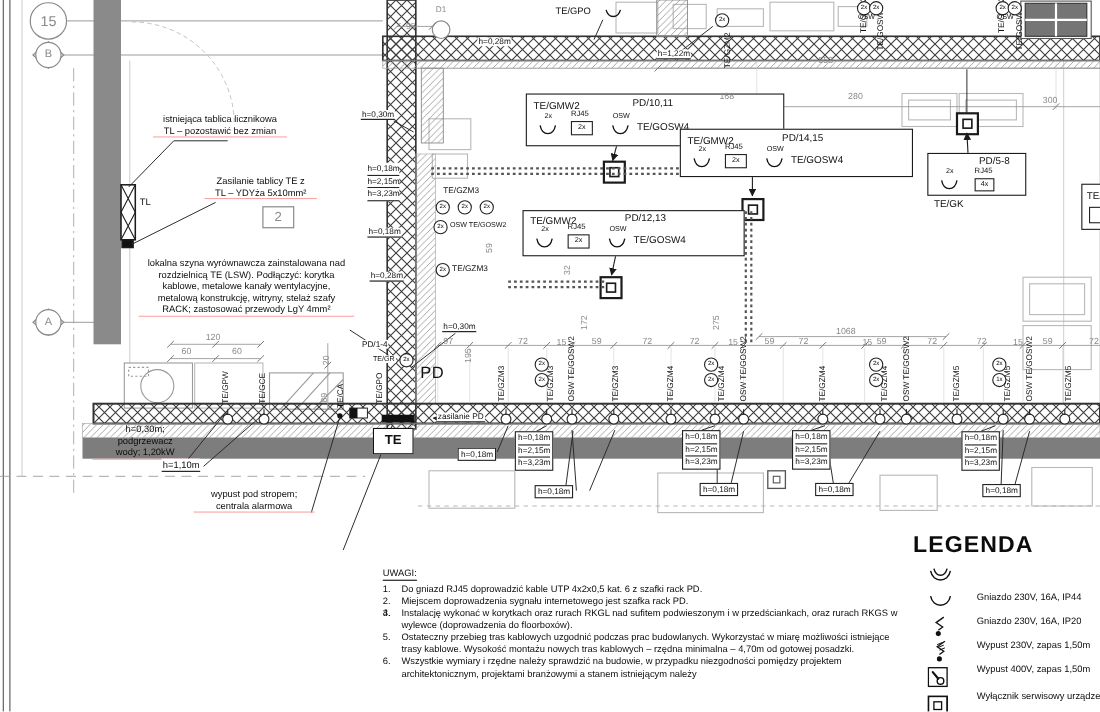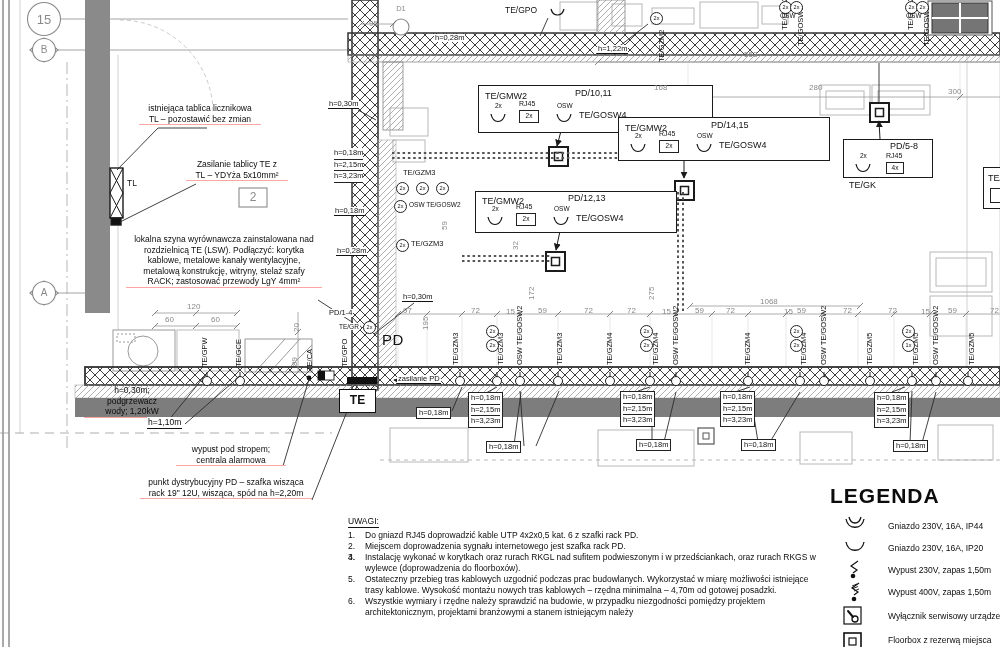--- a/index.html
+++ b/index.html
@@ -29,21 +29,21 @@
   .spec{position:absolute;z-index:2;border:1.4px solid #1b1b1b;background:#fff;}
   .sp{position:absolute;font-size:9px;white-space:nowrap;}
   .spx{position:absolute;font-size:6.5px;white-space:nowrap;}
   .rjbox{position:absolute;border:1px solid #222;font-size:6.5px;line-height:10px;text-align:center;background:#fff;}
   .arc{position:absolute;}
   .uw{position:absolute;z-index:3;font-size:8.5px;line-height:11px;color:#0c0c0c;}
   .uw .t{display:inline-block;border-bottom:1px solid #111;margin-bottom:2px;}
   .uw .it{position:relative;padding-left:17px;}
   .uw .n{position:absolute;left:0;top:0;}
   .lg-title{position:absolute;z-index:3;font-size:21px;font-weight:bold;letter-spacing:1px;color:#0c0c0c;}
-  .lg-item{position:absolute;z-index:3;font-size:8.5px;color:#0c0c0c;white-space:nowrap;}
+  .lg-item{position:absolute;z-index:3;font-size:8.5px;color:#0c0c0c;white-space:nowrap;margin-top:16px;}
   .lg-ic{position:absolute;z-index:3;}
   .tebox{position:absolute;z-index:3;border:1.5px solid #111;background:#fff;text-align:center;
          font-weight:bold;font-size:12px;line-height:20px;}
   .pdlbl{position:absolute;z-index:3;font-size:15px;letter-spacing:0.5px;}
 </style>
 </head>
 <body>
 
 <div id="stage">
 
@@ -340,24 +340,20 @@
 </div>
 <div class="note" style="left:84px;top:385px;width:96px;">
   <div>h=0,30m;</div>
   <div>podgrzewacz</div>
   <div class="u">wody; 1,20kW</div>
 </div>
 <div class="note ul wbg" style="left:147px;top:417px;">h=1,10m</div>
 <div class="note" style="left:176px;top:444px;width:110px;">
   <div>wypust pod stropem;</div>
   <div class="u">centrala alarmowa</div>
-</div>
-<div class="note" style="left:140px;top:477px;width:172px;">
-  <div>punkt dystrybucyjny PD – szafka wisząca</div>
-  <div class="u">rack 19" 12U, wisząca, spód na h=2,20m</div>
 </div>
 
 <div class="tebox" style="left:339px;top:389px;width:35px;height:22px;">TE</div>
 <div class="pdlbl" style="left:382px;top:331px;">PD</div>
 
 <div class="spec" style="left:478px;top:85px;width:233px;height:46px;">
   <span class="sp" style="left:6px;top:5px;">TE/GMW2</span>
   <span class="sp" style="left:96px;top:2px;">PD/10,11</span>
   <span class="spx" style="left:16px;top:16px;">2x</span>
   <svg class="arc" style="left:10px;top:27px;" width="18" height="10">
@@ -515,21 +511,21 @@
     <div class="lbl circ" style="left: 486px; top: 339px;">2x</div>
     <div class="lbl circ" style="left: 640px; top: 325px;">2x</div>
     <div class="lbl circ" style="left: 640px; top: 339px;">2x</div>
     <div class="lbl circ" style="left: 790px; top: 325px;">2x</div>
     <div class="lbl circ" style="left: 790px; top: 339px;">2x</div>
     <div class="lbl circ" style="left: 902px; top: 325px;">2x</div>
     <div class="lbl circ" style="left: 902px; top: 339px;">1x</div>
     <div class="lbl dim" style="left: 369px; top: 20px;">95</div>
     <div class="lbl dim" style="left: 744px; top: 51px;">553</div>
     <div class="lbl dim" style="left: 654px; top: 84px;">168</div>
-    <div class="lbl dim" style="left: 809px; top: 84px;">280</div>
+    <div class="lbl dim" style="left: 771px; top: 84px;">280</div>
     <div class="lbl dim" style="left: 948px; top: 88px; text-align: center;">300</div>
     <div class="lbl dim" style="left: 760px; top: 298px;">1068</div>
     <div class="lbl dim" style="left: 187px; top: 303px;">120</div>
     <div class="lbl dim" style="left: 165px; top: 316px;">60</div>
     <div class="lbl dim" style="left: 211px; top: 316px;">60</div>
     <div class="lbl dim" style="left: 403px; top: 307px;">97</div>
     <div class="lbl dim" style="left: 471px; top: 307px;">72</div>
     <div class="lbl dim" style="left: 506px; top: 308px;">15</div>
     <div class="lbl dim" style="left: 538px; top: 307px;">59</div>
     <div class="lbl dim" style="left: 584px; top: 307px;">72</div>

